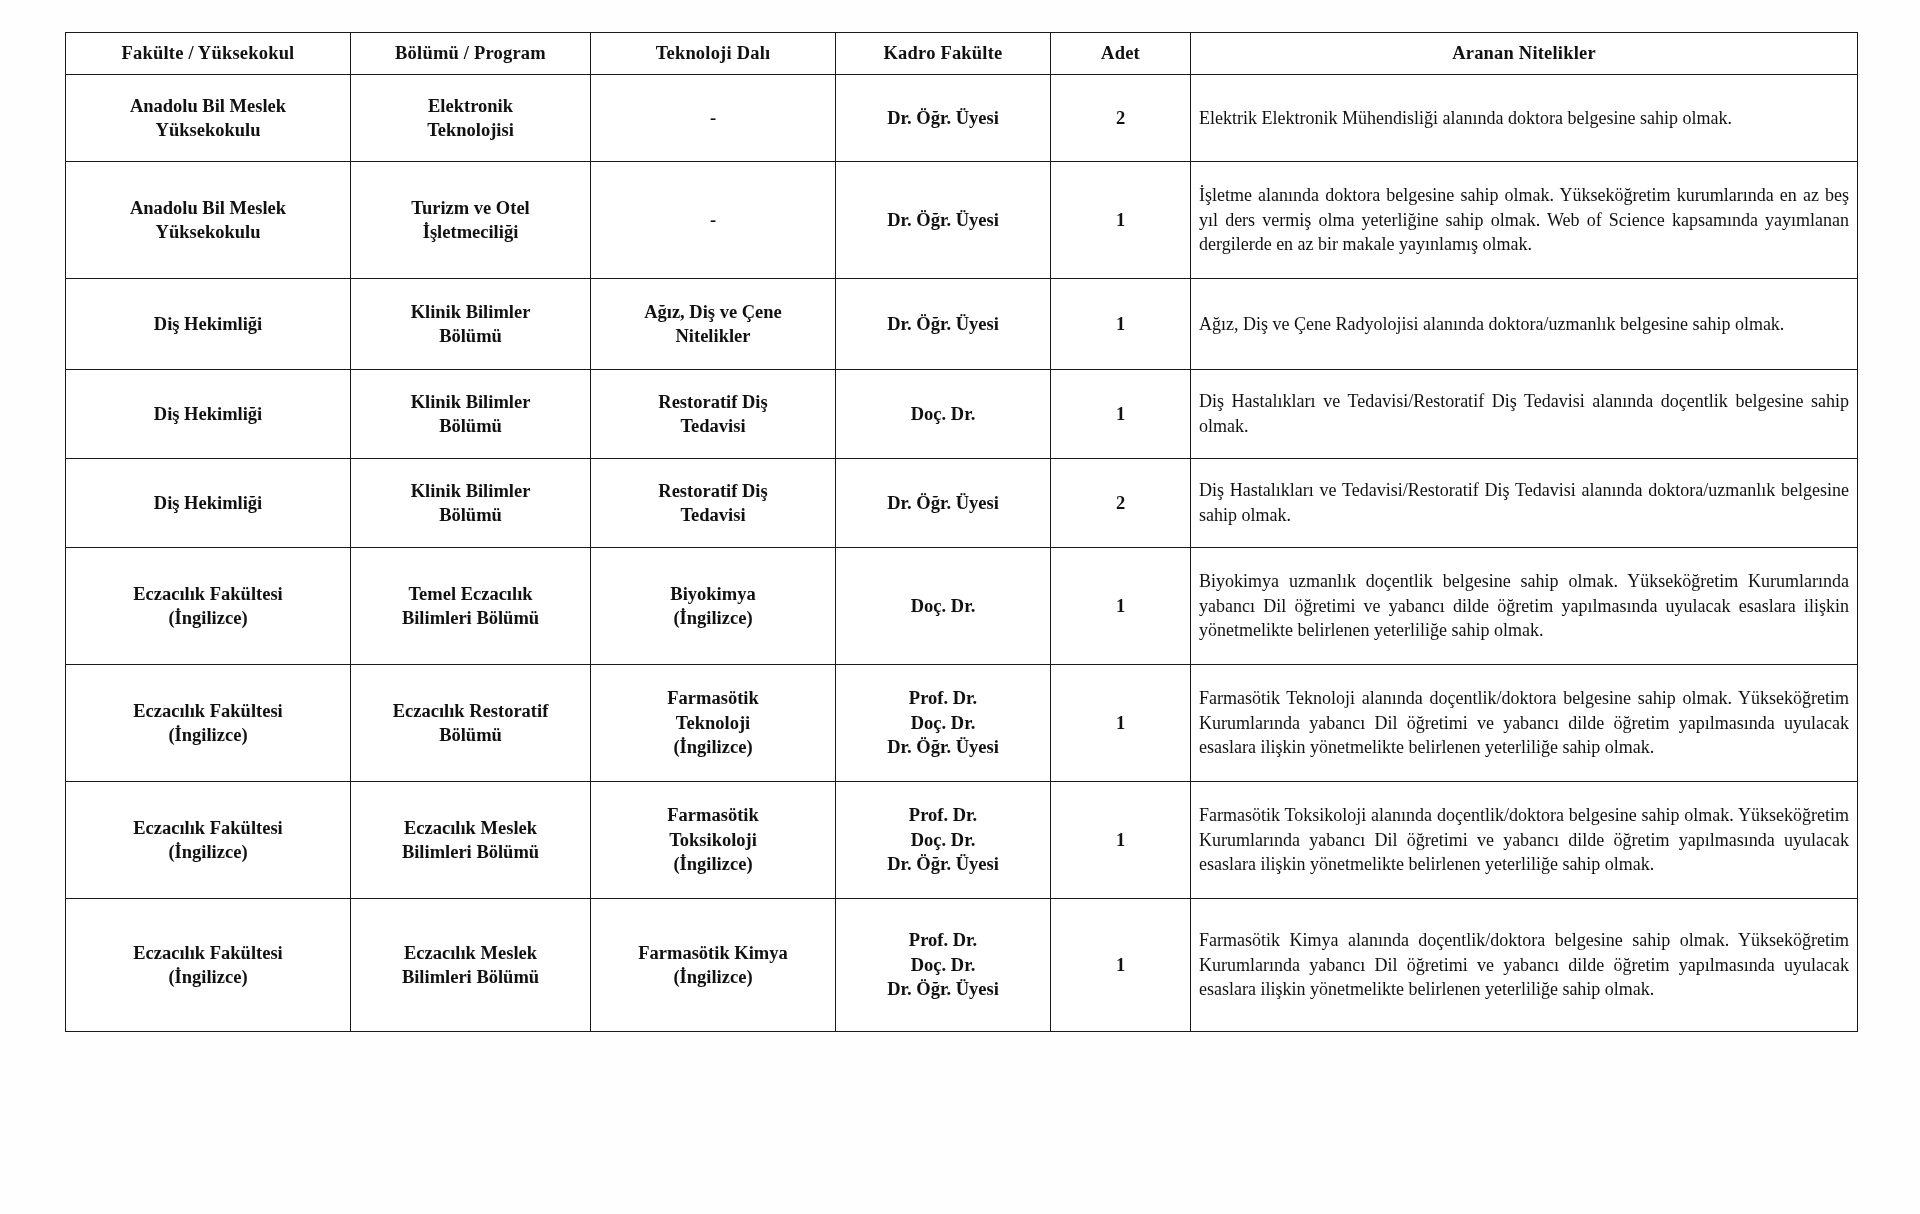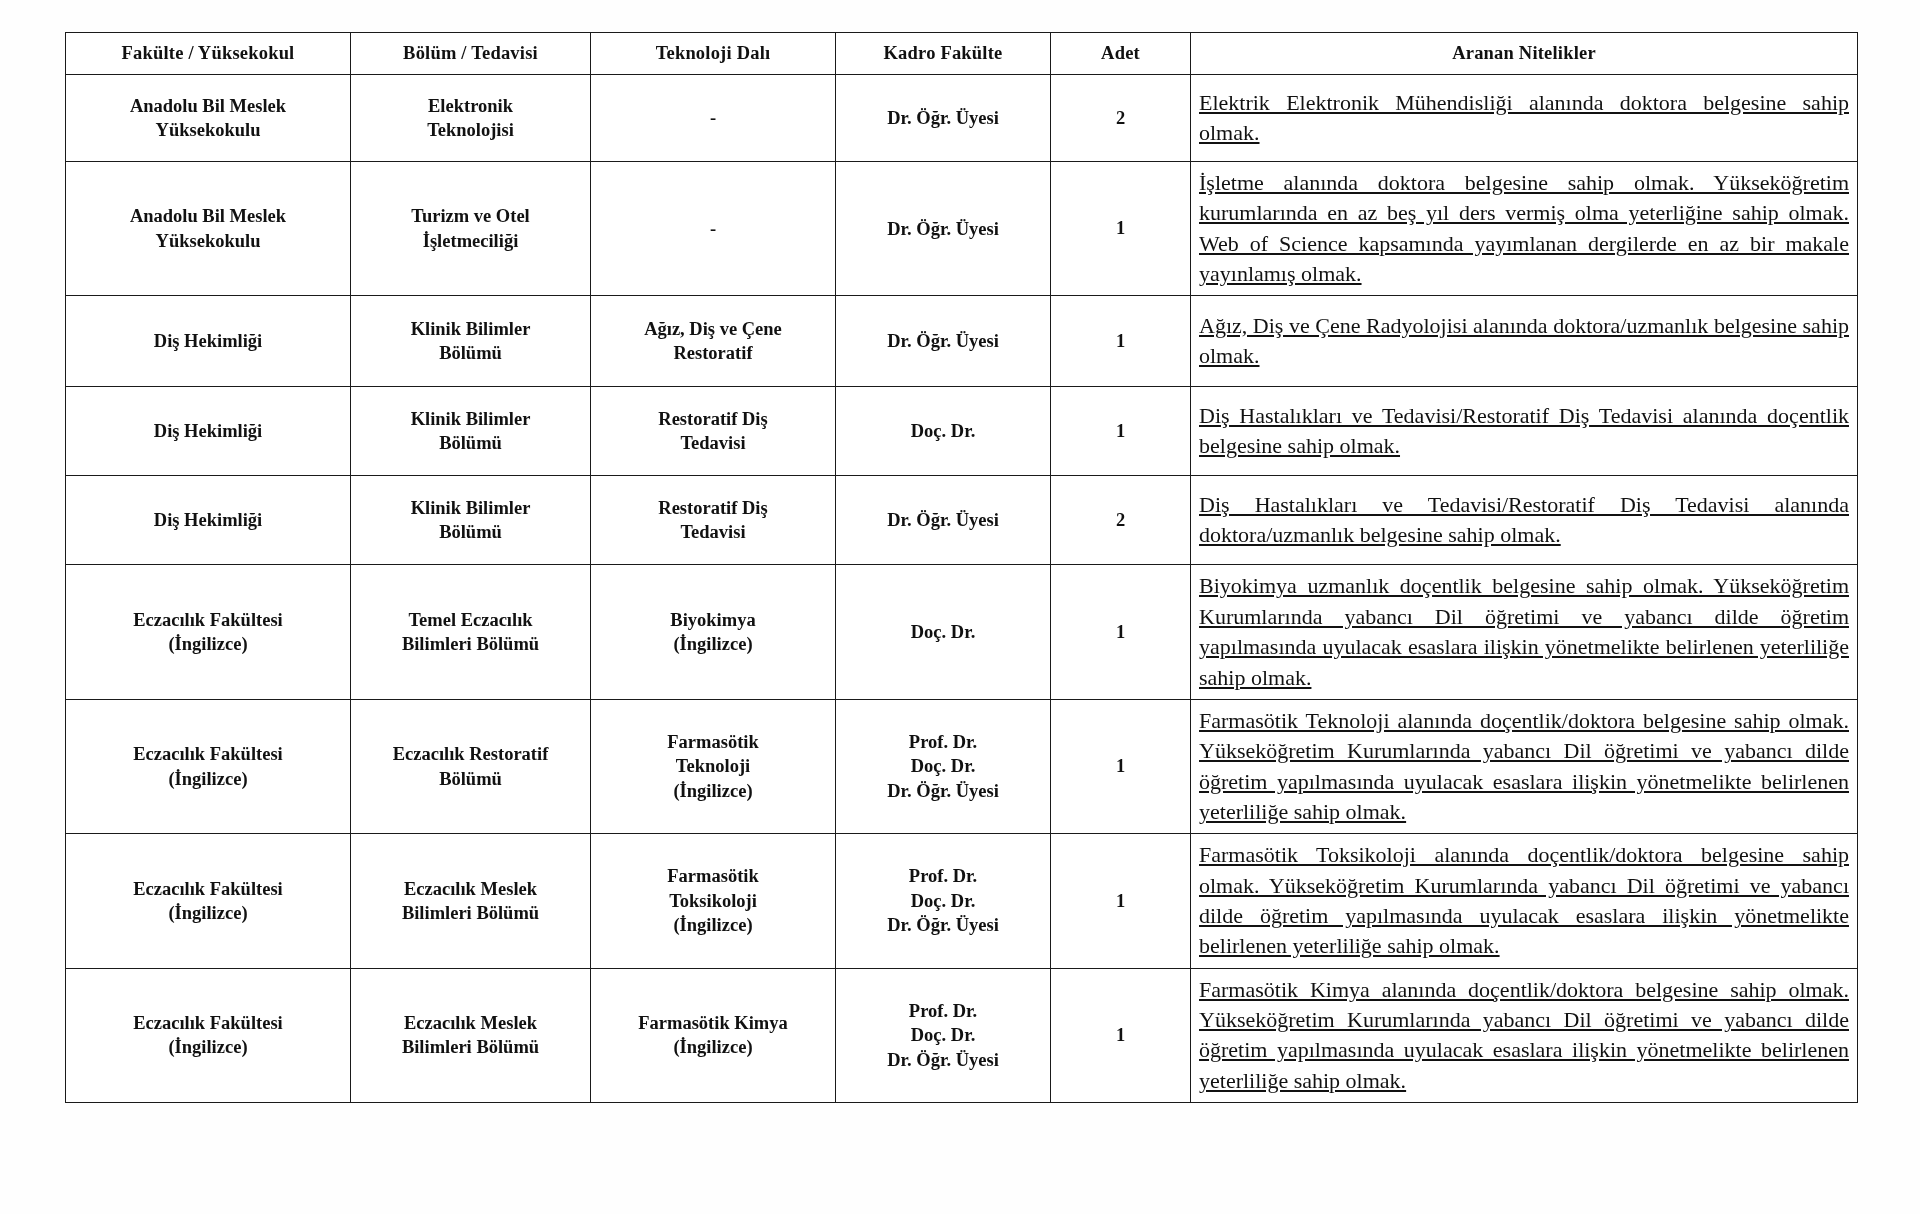--- a/index.html
+++ b/index.html
@@ -60,24 +60,23 @@
   }
   td.ctr .ln { display: block; }
   td.count {
     text-align: center;
     font-weight: bold;
     font-size: 18.5px;
   }
   td.nit {
     text-align: justify;
     text-justify: inter-word;
-    font-size: 22px;
+    font-size: 18px;
     line-height: 1.38;
     padding: 8px 12px 8px 12px;
-    text-decoration: underline;
   }
   .dash {
     font-weight: bold;
     font-size: 20px;
   }
   tr.r1 td { height: 74px; }
   tr.r2 td { height: 104px; }
   tr.r3 td { height: 78px; }
   tr.r4 td { height: 76px; }
   tr.r5 td { height: 76px; }
@@ -96,21 +95,21 @@
         <col class="c-fak">
         <col class="c-bol">
         <col class="c-ana">
         <col class="c-kad">
         <col class="c-ade">
         <col class="c-nit">
       </colgroup>
       <thead>
         <tr>
           <th>Fakülte / Yüksekokul</th>
-          <th>Bölüm / Tedavisi</th>
+          <th>Bölümü / Program</th>
           <th>
             <span class="ln">Teknoloji</span>
             <span class="ln">Dalı</span>
           </th>
           <th>Kadro Fakülte</th>
           <th>Adet</th>
           <th>Aranan Nitelikler</th>
         </tr>
       </thead>
       <tbody>
@@ -156,21 +155,21 @@
         <tr class="r3">
           <td class="ctr">
             <span class="ln">Diş Hekimliği</span>
           </td>
           <td class="ctr">
             <span class="ln">Klinik Bilimler</span>
             <span class="ln">Bölümü</span>
           </td>
           <td class="ctr">
             <span class="ln">Ağız, Diş ve  Çene</span>
-            <span class="ln">Restoratif</span>
+            <span class="ln">Nitelikler</span>
           </td>
           <td class="ctr">
             <span class="ln">Dr. Öğr. Üyesi</span>
           </td>
           <td class="count">1</td>
           <td class="nit">Ağız, Diş ve Çene Radyolojisi alanında doktora/uzmanlık belgesine sahip olmak.</td>
         </tr>
 
         <tr class="r4">
           <td class="ctr">

